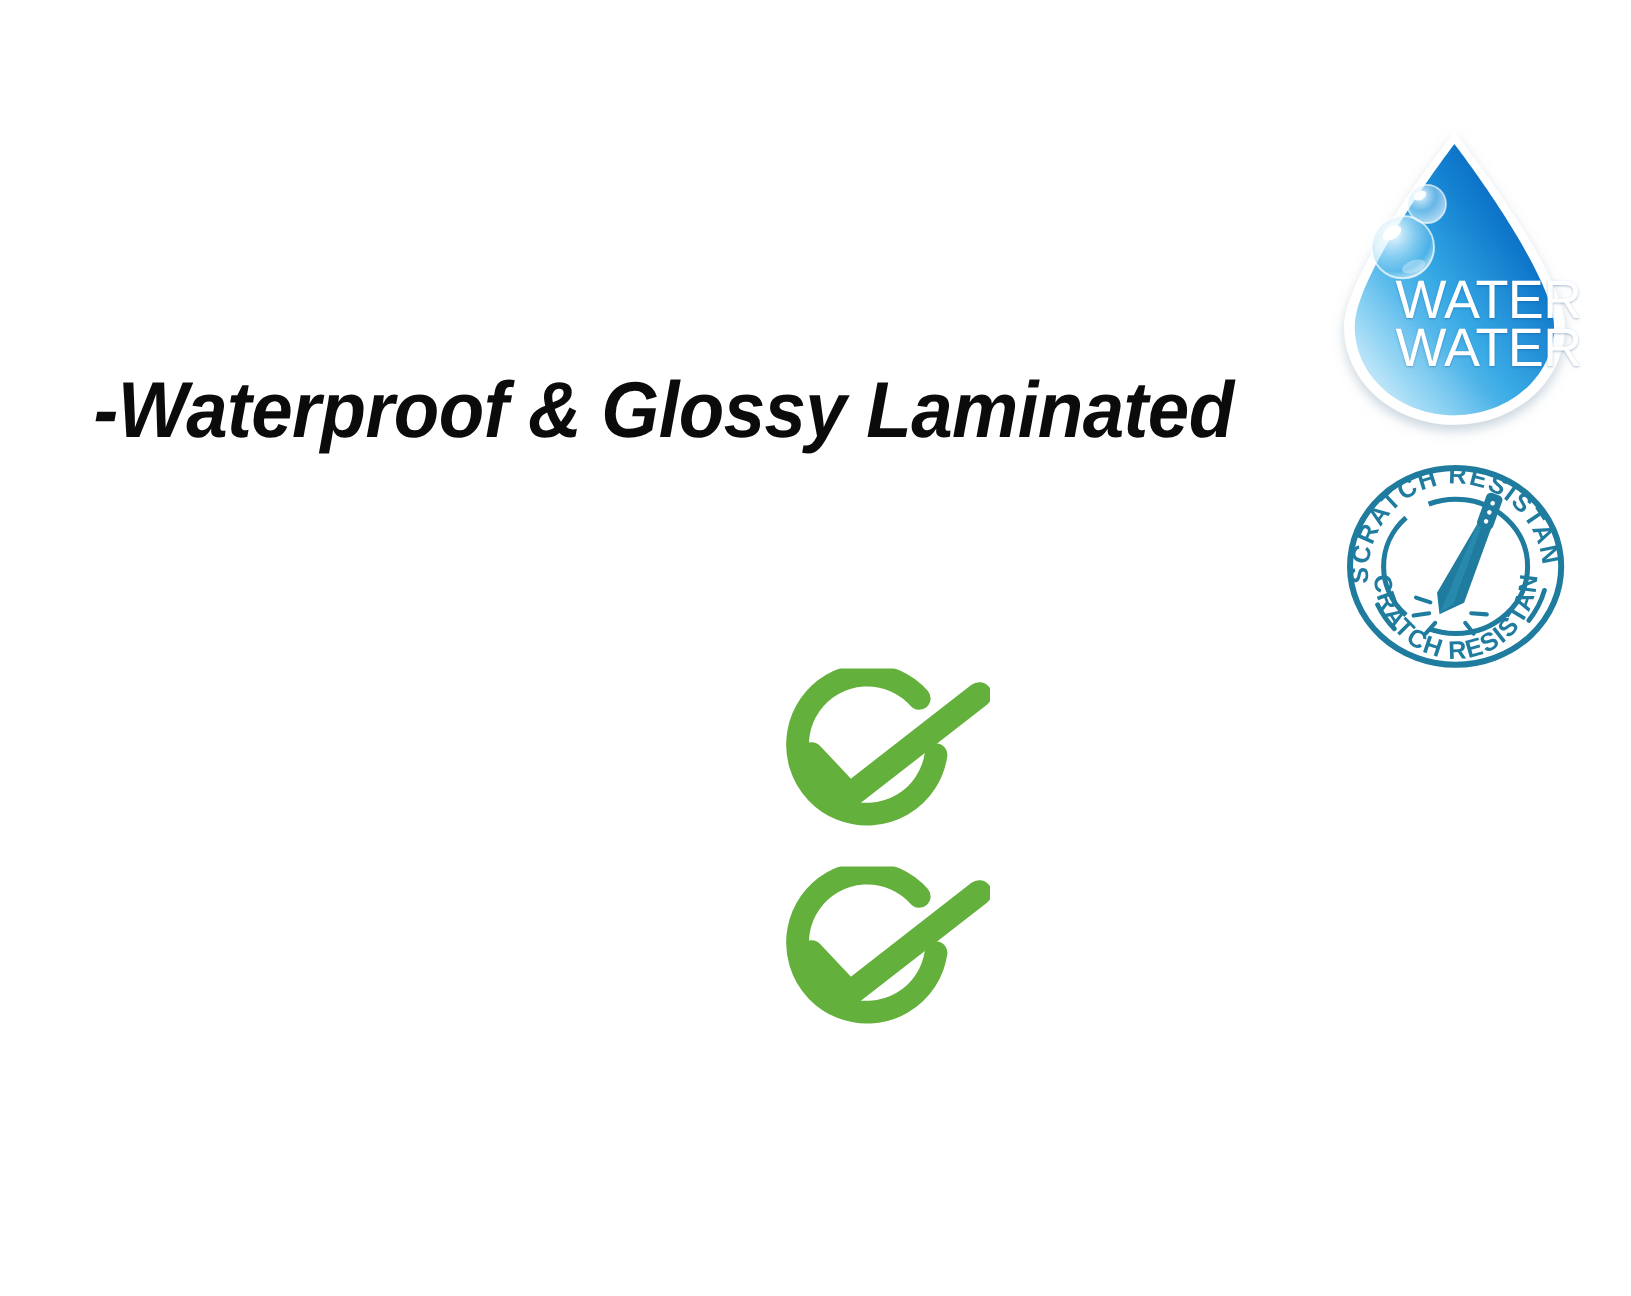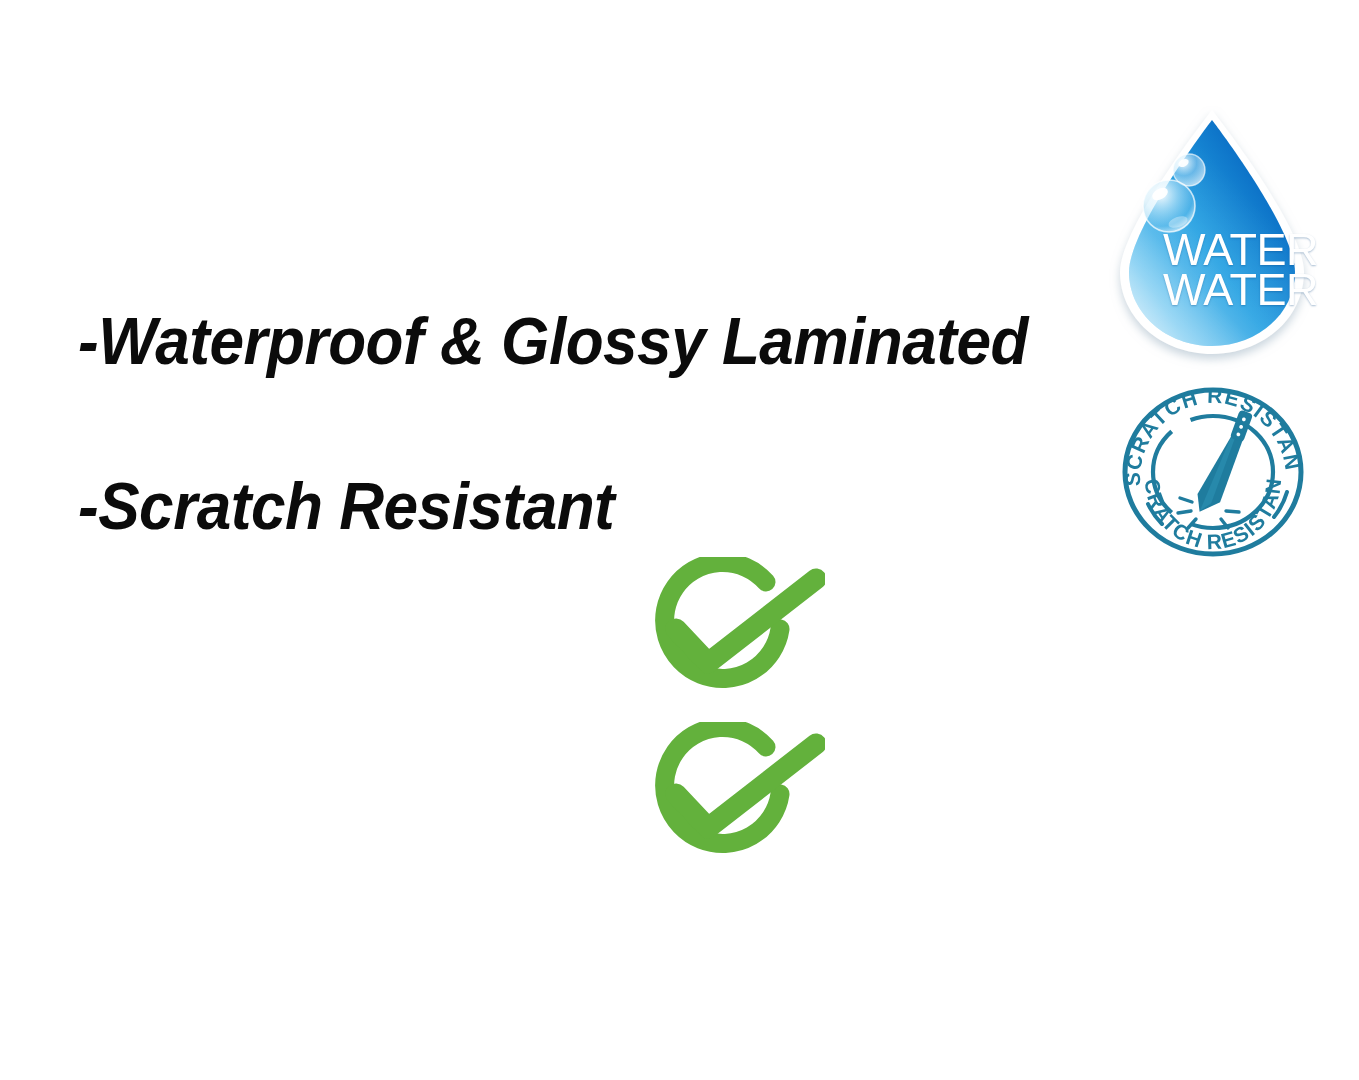--- a/index.html
+++ b/index.html
@@ -109,23 +109,20 @@
 <body>
 
 <div id="page">
 
   <div class="feature-list">
 
     <div class="feature-row">
       <span class="feature-label">-Waterproof &amp; Glossy Laminated</span>
     </div>
 
-    <div class="feature-row">
-      <span class="feature-label">-Scratch Resistant</span>
-    </div>
 
 
 
   </div>
 
   <div class="droplet-badge">
     <svg viewBox="0 0 208 248" xmlns="http://www.w3.org/2000/svg">
       <defs>
         <linearGradient id="dropGrad" x1="0" y1="1" x2="1" y2="0.1">
           <stop offset="0%" stop-color="#b9e4f8"></stop>

